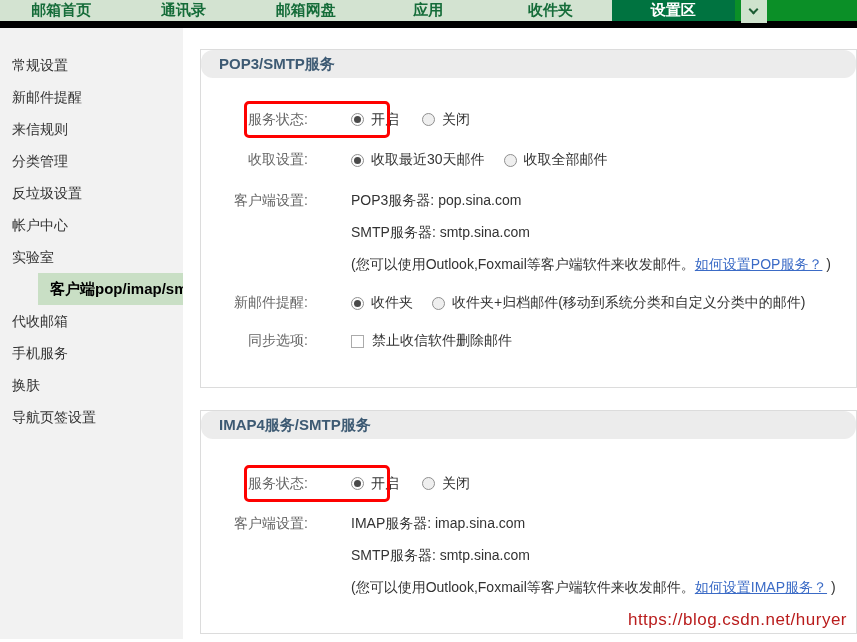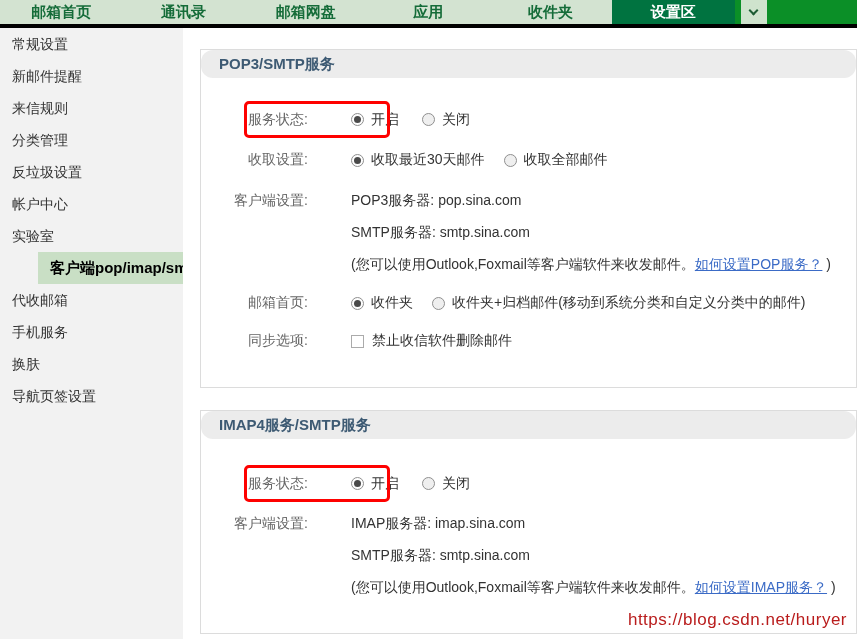--- a/index.html
+++ b/index.html
@@ -2,40 +2,40 @@
 <html><head>
 <meta charset="utf-8">
 <style>
   * { margin:0; padding:0; box-sizing:border-box; }
   html,body { width:857px; height:642px; }
   body {
     font-family:"Liberation Sans","DejaVu Sans",sans-serif;
     background:#fff; color:#333; overflow:hidden; position:relative;
   }
   
-  .topnav { display:flex; height:28px; background:#d3e3d1; border-bottom:4px solid #000000; }
+  .topnav { display:flex; height:28px; background:#d3e3d1; border-bottom:7px solid #000000; }
   .topnav .tab {
     flex:1; max-width:125px; display:flex; align-items:center; justify-content:center;
     font-size:15px; font-weight:bold; color:#156c39; cursor:pointer;
   }
   .topnav .tab-active {
     width:123px; flex:none; background:#007340; color:#fff;
     display:flex; align-items:center; justify-content:center;
     font-size:15px; font-weight:bold;
   }
   .topnav .nav-right { flex:1; background:#0b8f27; display:flex; align-items:center; }
   .chev-box {
     width:26px; height:24px; background:#cfe3cd; margin-left:6px;
     display:flex; align-items:center; justify-content:center; cursor:pointer;
   }
   .chev { width:7px; height:7px; border-left:2px solid #1c5c33; border-bottom:2px solid #1c5c33;
     transform:rotate(-45deg); margin-top:-3px; }
   
   .page { display:flex; height:611px; }
-  .sidebar { width:183px; background:#f2f2f2; padding-top:0; flex-shrink:0; }
+  .sidebar { width:183px; background:#f2f2f2; padding-top:21px; flex-shrink:0; }
   .side-item { height:32px; line-height:32px; padding-left:12px; font-size:14px; color:#333;
     cursor:pointer; white-space:nowrap; overflow:hidden; }
   .side-item.active { background:#c9dfc5; font-weight:bold; font-size:15px; color:#000;margin-left:38px; }
   .content { flex:1; padding:21px 0 0 17px; }
   
   .box { border:1px solid #dcdcdc; background:#fff; }
   .box + .box { margin-top:22px; }
   .box-header { height:28px; background:#ececec; display:flex; align-items:center;
     padding-left:18px; font-size:15px; font-weight:bold; color:#3d5a73;border-radius:12px; }
   .box-body { padding:23px 0 36px 0; }
@@ -138,21 +138,21 @@
         <div class="client-block">
           <span class="lbl" style="line-height:32px;">客户端设置:</span>
           <div class="client-lines">
             <div class="srv-line">POP3服务器: pop.sina.com</div>
             <div class="srv-line">SMTP服务器: smtp.sina.com</div>
             <div class="srv-line note-line"><span>(您可以使用Outlook,Foxmail等客户端软件来收发邮件。</span><a>如何设置POP服务？</a><span> )</span></div>
           </div>
         </div>
 
         <div class="row m13">
-          <span class="lbl">邮箱首页:</span>
+          <span class="lbl">新邮件提醒:</span>
           <span class="ctrl">
             <span class="opt">
               <span class="radio on"></span>
               <span>收件夹</span>
             </span>
             <span class="opt">
               <span class="radio off-style"></span>
               <span>收件夹+归档邮件(移动到系统分类和自定义分类中的邮件)</span>
             </span>
           </span>

